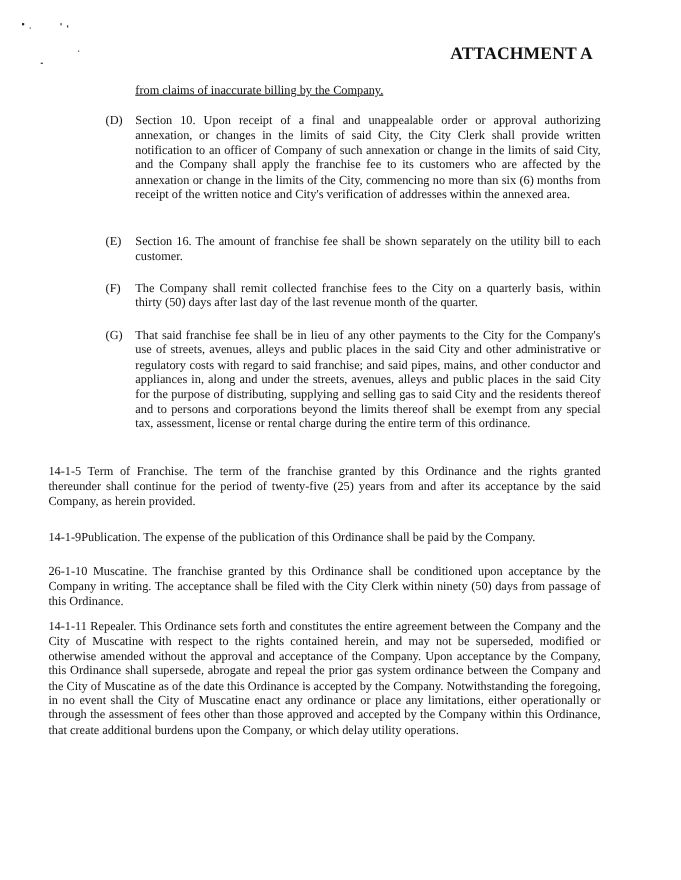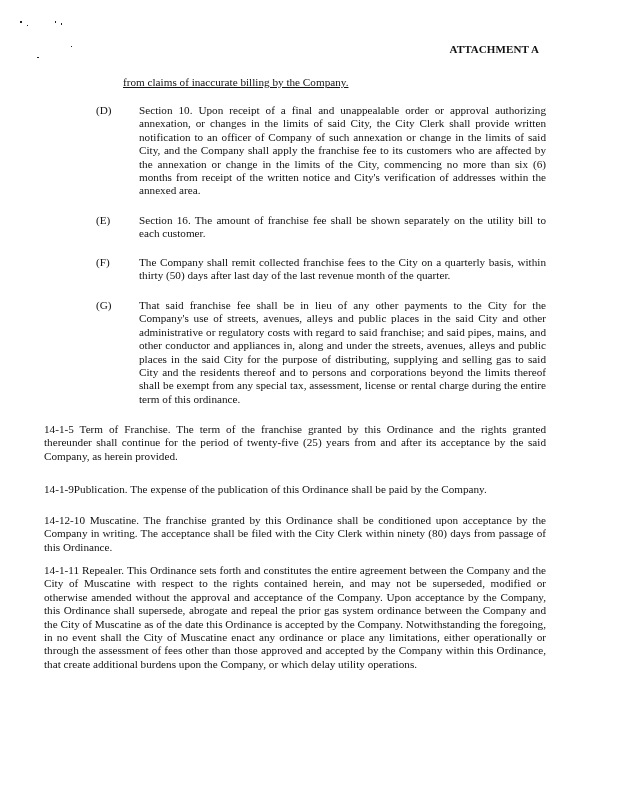--- a/index.html
+++ b/index.html
@@ -4,33 +4,33 @@
 <style>
   html, body { margin: 0; padding: 0; background: #ffffff; }
   body {
     width: 619px; height: 800px; position: relative; overflow: hidden;
     font-family: "Liberation Serif", "DejaVu Serif", serif;
     color: #111; font-size: 11.2px; line-height: 13.4px;
   }
   .speck { position: absolute; background: #222; }
   .header {
     position: absolute; top: 43px; right: 80px;
-    font-weight: bold; font-size: 11px; letter-spacing: 0.1px;
+    font-weight: bold; font-size: 16px; letter-spacing: 0.1px;
   }
   .cont {
     position: absolute; left: 123px; top: 76px; width: 420px; text-decoration: underline;
   }
   .item {
     position: absolute; left: 96px; width: 450px;
   }
   .item .lbl {
     position: absolute; left: 0; top: 0; width: 24px;
   }
   .item .body {
-    margin-left: 43px; text-align: justify; text-align-last: left;
+    margin-left: 27px; text-align: justify; text-align-last: left;
   }
   .sec {
     position: absolute; left: 44px; width: 502px;
     text-align: justify; text-align-last: left;
   }
   .u { }
 </style>
 </head>
 <body>
 
@@ -67,18 +67,18 @@
 
 <div class="sec" style="top:423px;">
   <span>14-1-5 </span><span class="u">Term of Franchise</span><span>. The term of the franchise granted by this Ordinance and the rights granted thereunder shall continue for the period of twenty-five (25) years from and after its acceptance by the said Company, as herein provided.</span>
 </div>
 
 <div class="sec" style="top:483px;">
   <span>14-1-9</span><span class="u">Publication</span><span>. The expense of the publication of this Ordinance shall be paid by the Company.</span>
 </div>
 
 <div class="sec" style="top:514px;">
-  <span>14-12-10</span><span class="u"> Muscatine</span><span>. The franchise granted by this Ordinance shall be conditioned upon acceptance by the Company in writing. The acceptance shall be filed with the City Clerk within ninety (80) days from passage of this Ordinance.</span>
+  <span>26-1-10</span><span class="u"> Muscatine</span><span>. The franchise granted by this Ordinance shall be conditioned upon acceptance by the Company in writing. The acceptance shall be filed with the City Clerk within ninety (50) days from passage of this Ordinance.</span>
 </div>
 
 <div class="sec" style="top:564px;">
   <span>14-1-11</span><span class="u"> Repealer</span><span>. This Ordinance sets forth and constitutes the entire agreement between the Company and the City of Muscatine with respect to the rights contained herein, and may not be superseded, modified or otherwise amended without the approval and acceptance of the Company. Upon acceptance by the Company, this Ordinance shall supersede, abrogate and repeal the prior gas system ordinance between the Company and the City of Muscatine as of the date this Ordinance is accepted by the Company. Notwithstanding the foregoing, in no event shall the City of Muscatine enact any ordinance or place any limitations, either operationally or through the assessment of fees other than those approved and accepted by the Company within this Ordinance, that create additional burdens upon the Company, or which delay utility operations.</span>
 </div>
 
 </body></html>

